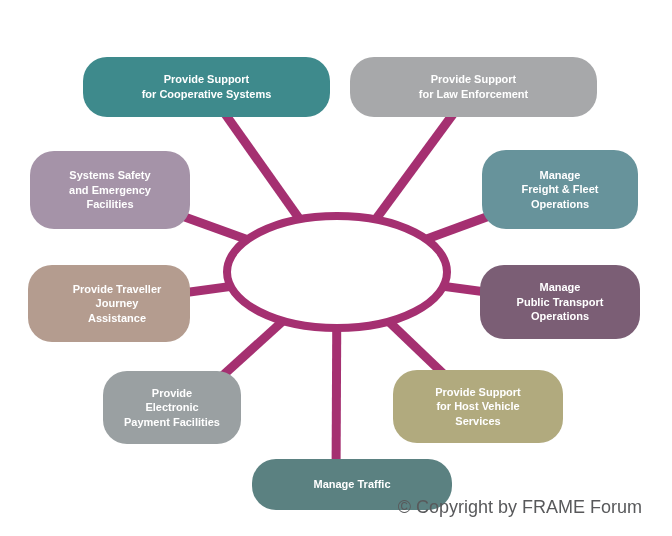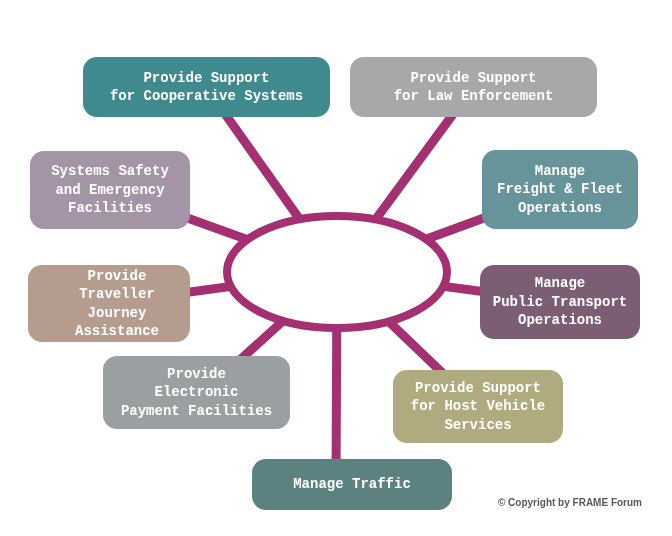--- a/index.html
+++ b/index.html
@@ -15,49 +15,48 @@
     background: #ffffff;
     overflow: hidden;
   }
   .spokes-svg {
     position: absolute;
     left: 0;
     top: 0;
   }
   .node {
     position: absolute;
-    border-radius: 14px;
+    border-radius: 24px;
     display: flex;
     align-items: center;
     justify-content: center;
     text-align: center;
     color: #ffffff;
     font-weight: bold;
-    font-size: 14px;
+    font-size: 11px;
     line-height: 1.32;
     white-space: pre-line;
     box-sizing: border-box;
     padding: 4px 8px;
-    font-family: Liberation Mono, monospace;
   }
   .node-cooperative { left: 83px;  top: 57px;  width: 247px; height: 60px; }
   .node-law         { left: 350px; top: 57px;  width: 247px; height: 60px; }
   .node-freight     { left: 482px; top: 150px; width: 156px; height: 79px; }
   .node-publictrans { left: 480px; top: 265px; width: 160px; height: 74px; }
   .node-safety      { left: 30px;  top: 151px; width: 160px; height: 78px; }
   .node-traveller   { left: 28px;  top: 265px; width: 162px; height: 77px; }
-  .node-payment     { left: 103px; top: 356px; width: 187px; height: 73px; justify-content: center; }
+  .node-payment     { left: 103px; top: 371px; width: 138px; height: 73px; justify-content: center; }
   .node-hostvehicle { left: 393px; top: 370px; width: 170px; height: 73px; }
   .node-traffic     { left: 252px; top: 459px; width: 200px; height: 51px; }
   .copyright {
     position: absolute;
     right: 30px;
     top: 497px;
-    font-size: 10px;
-    font-weight: bold;
+    font-size: 18px;
+    font-weight: normal;
     color: #58595B;
   }
 </style>
 </head>
 <body>
 
 <div class="canvas">
 
   <svg class="spokes-svg" width="672" height="536" viewBox="0 0 672 536">
     <g fill="none" stroke-width="9" stroke-linecap="butt" stroke="#A53071">

